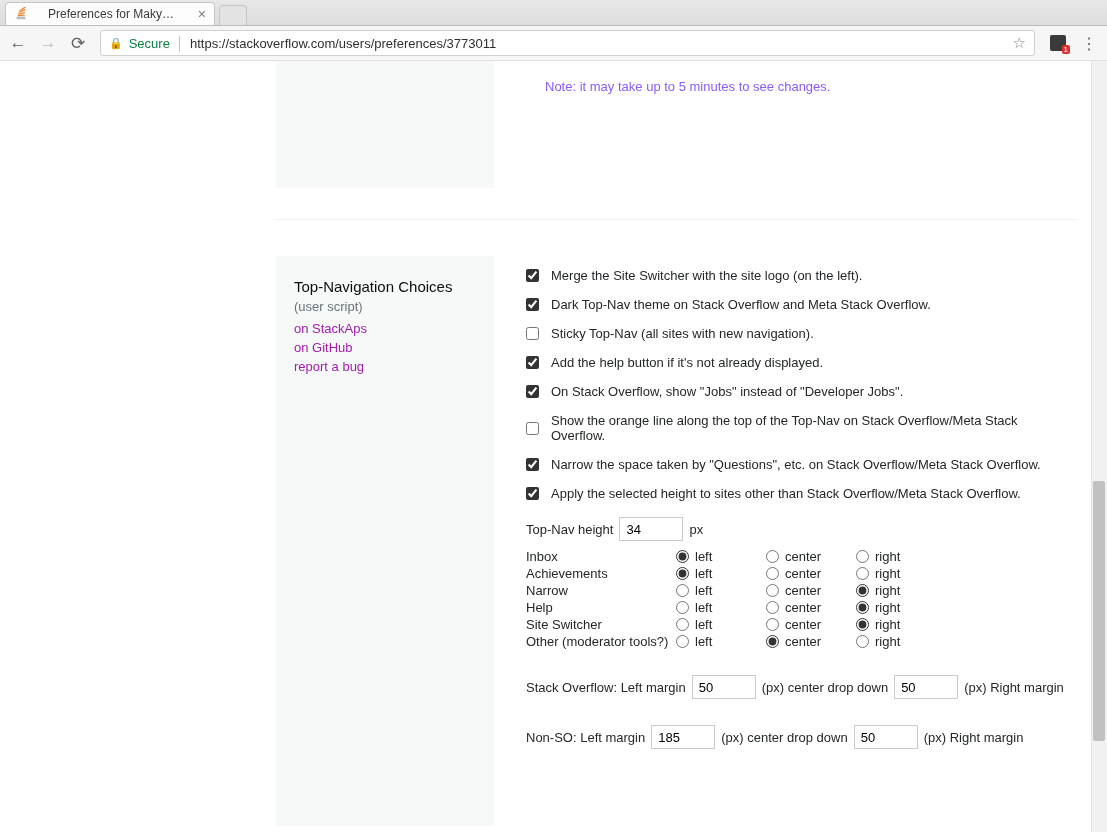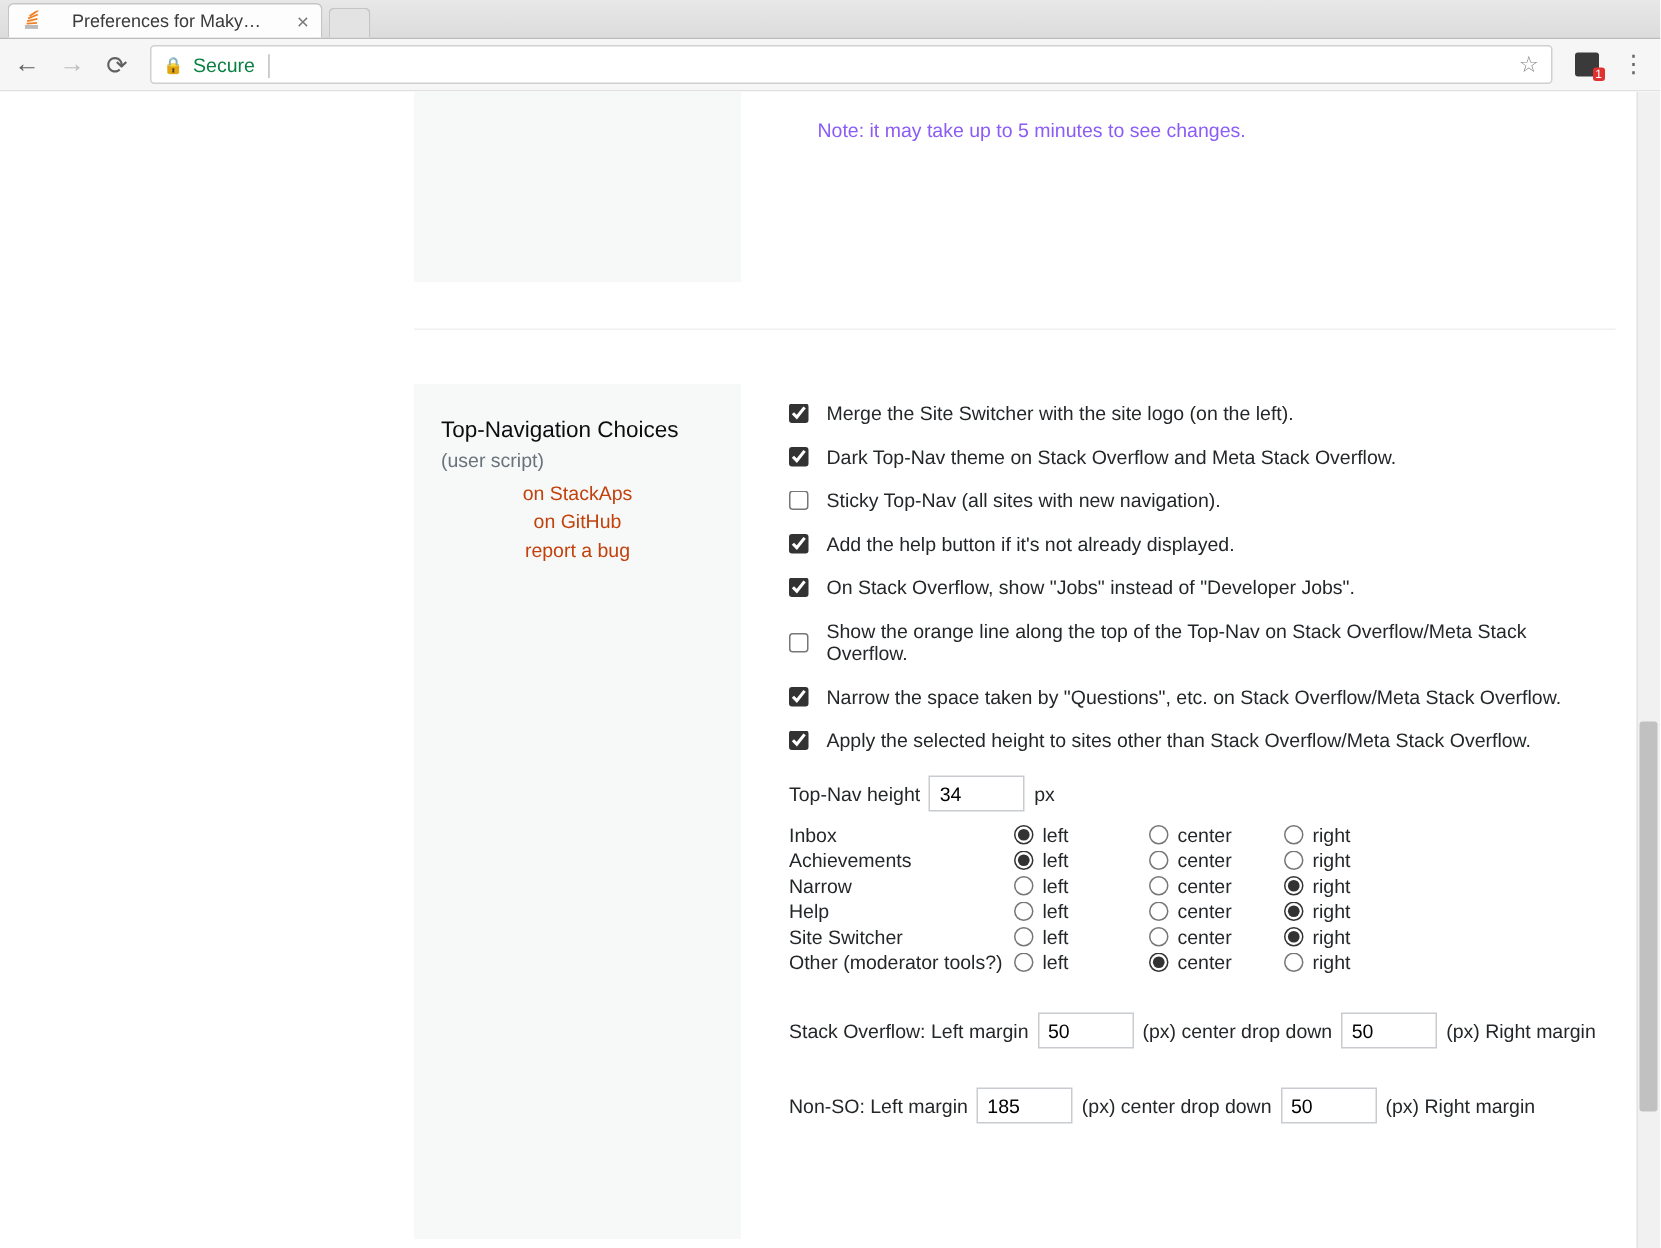--- a/index.html
+++ b/index.html
@@ -115,21 +115,21 @@
   .section {
     position:absolute; left:276px; top:195px; right:24px;
     display:flex;
   }
   .sidebar {
     width:218px; min-height:570px; background:#f7f8f8;
     padding:22px 18px;
   }
   .sidebar h3 { font-size:15px; font-weight:400; color:#0c0d0e; margin-bottom:4px;}
   .sidebar .sub { font-size:13px; color:#6a737c; margin-bottom:6px; display:block;}
-  .sidebar a { display:block; color:#c2410c; text-decoration:none; font-size:13px; line-height:1.45;text-align:center;}
+  .sidebar a { display:block; color:#a21caf; text-decoration:none; font-size:13px; line-height:1.45;}
   .content {
     flex:1; padding:12px 10px 20px 32px;
     font-size:13px; color:#242729;
   }
   .opt { display:flex; align-items:center; gap:12px; margin-bottom:14px; }
   .opt input[type=checkbox]{ width:13px; height:13px; accent-color:#333; }
   .row-inline { display:flex; align-items:center; gap:6px; margin:16px 0 8px 0;}
   .numbox { width:64px; height:24px; border:1px solid #c8ccd0; padding:2px 6px; font-size:13px;}
   .dd-heading { font-weight:700; font-size:15px; margin:22px 0 14px 0;}
   .dd-table { display:grid; grid-template-columns: 150px 90px 90px 70px; row-gap:2px; align-items:center; font-size:13px;}
@@ -158,20 +158,21 @@
 </div>
 
 <div class="omnibar">
   <span class="nav-btn">←</span>
   <span class="nav-btn disabled">→</span>
   <span class="nav-btn">⟳</span>
   <div class="addr">
     <span class="lock">🔒</span>
     <span class="secure">Secure</span>
     <span class="sep">│</span>
+    <span class="url-host">https://stackoverflow.com/users/preferences/3773011</span>
     <span class="star">☆</span>
   </div>
   <span class="ext-btn">
     <svg viewBox="0 0 18 18">
         <rect x="1" y="1" width="16" height="16" rx="2" fill="#3a3a3a"></rect>
       </svg>
     <span class="ext-badge">1</span>
   </span>
   <span class="menu-dots">⋮</span>
 </div>

